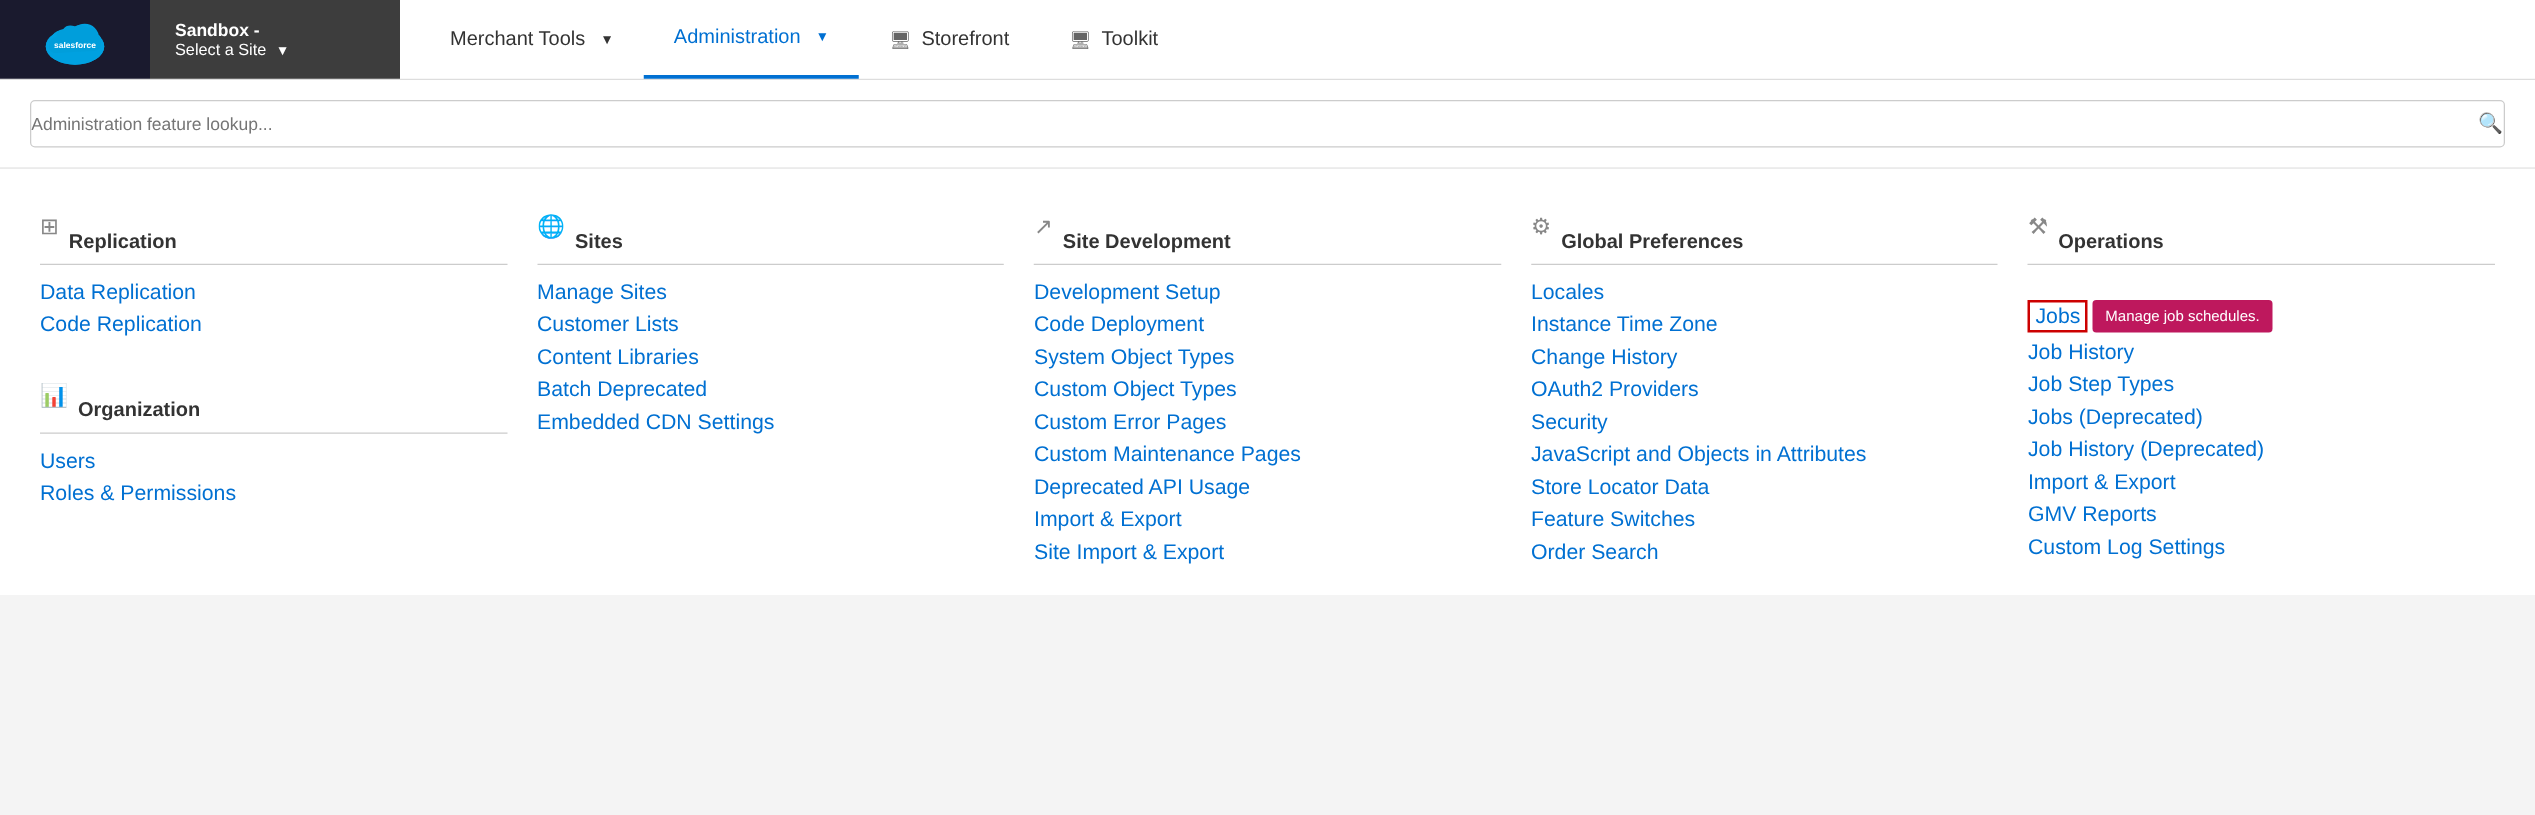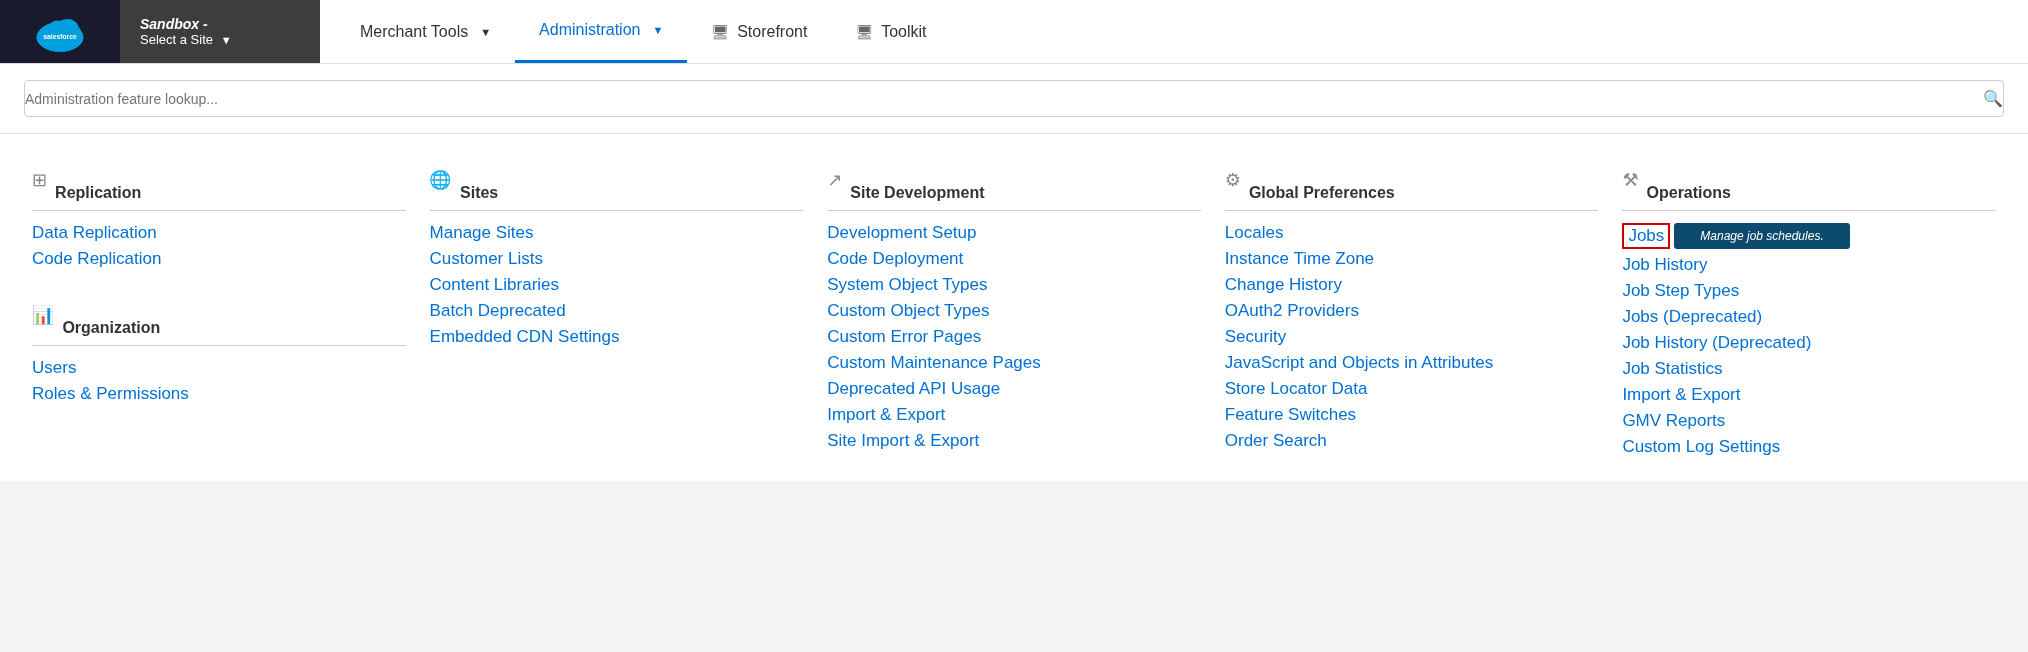--- a/index.html
+++ b/index.html
@@ -30,21 +30,20 @@
       display: flex;
       align-items: center;
       padding: 0 20px;
       color: #fff;
       gap: 8px;
       min-width: 200px;
     }
     .site-selector .site-name {
       font-size: 14px;
       font-weight: bold;
-      font-style: italic;
     }
     .site-selector .site-sub {
       font-size: 13px;
     }
     .chevron-down {
       font-size: 11px;
       margin-left: 4px;
     }
     .nav-items {
       display: flex;
@@ -156,35 +155,35 @@
 
     
     .sub-section {
       margin-top: 24px;
     }
 
     
     .tooltip-wrapper {
       position: relative;
       display: inline-block;
+      margin-top: 16px;
     }
     .tooltip-box {
       position: absolute;
       top: 50%;
       left: 100%;
       transform: translateY(-50%);
       margin-left: 4px;
-      background: #0c4a6e;
+      background: #be185d;
       color: #fff;
-      padding: 6px 26px;
+      padding: 6px 10px;
       border-radius: 3px;
       font-size: 12px;
       white-space: nowrap;
       z-index: 100;
-      font-style: italic;
     }
 
     
     .jobs-link-wrapper {
       display: inline-block;
       border: 2px solid #c00;
       padding: 1px 4px;
     }
   </style>
 </head>
@@ -326,20 +325,19 @@
           <div class="jobs-link-wrapper">
             <a>Jobs</a>
           </div>
           <div class="tooltip-box">Manage job schedules.</div>
         </div>
       </li>
       <li><a>Job History</a></li>
       <li><a>Job Step Types</a></li>
       <li><a>Jobs (Deprecated)</a></li>
       <li><a>Job History (Deprecated)</a></li>
-      <li><a>Job Statistics</a></li>
       <li><a>Import &amp; Export</a></li>
       <li><a>GMV Reports</a></li>
       <li><a>Custom Log Settings</a></li>
     </ul>
   </div>
 
 </div>
 
 </body></html>

